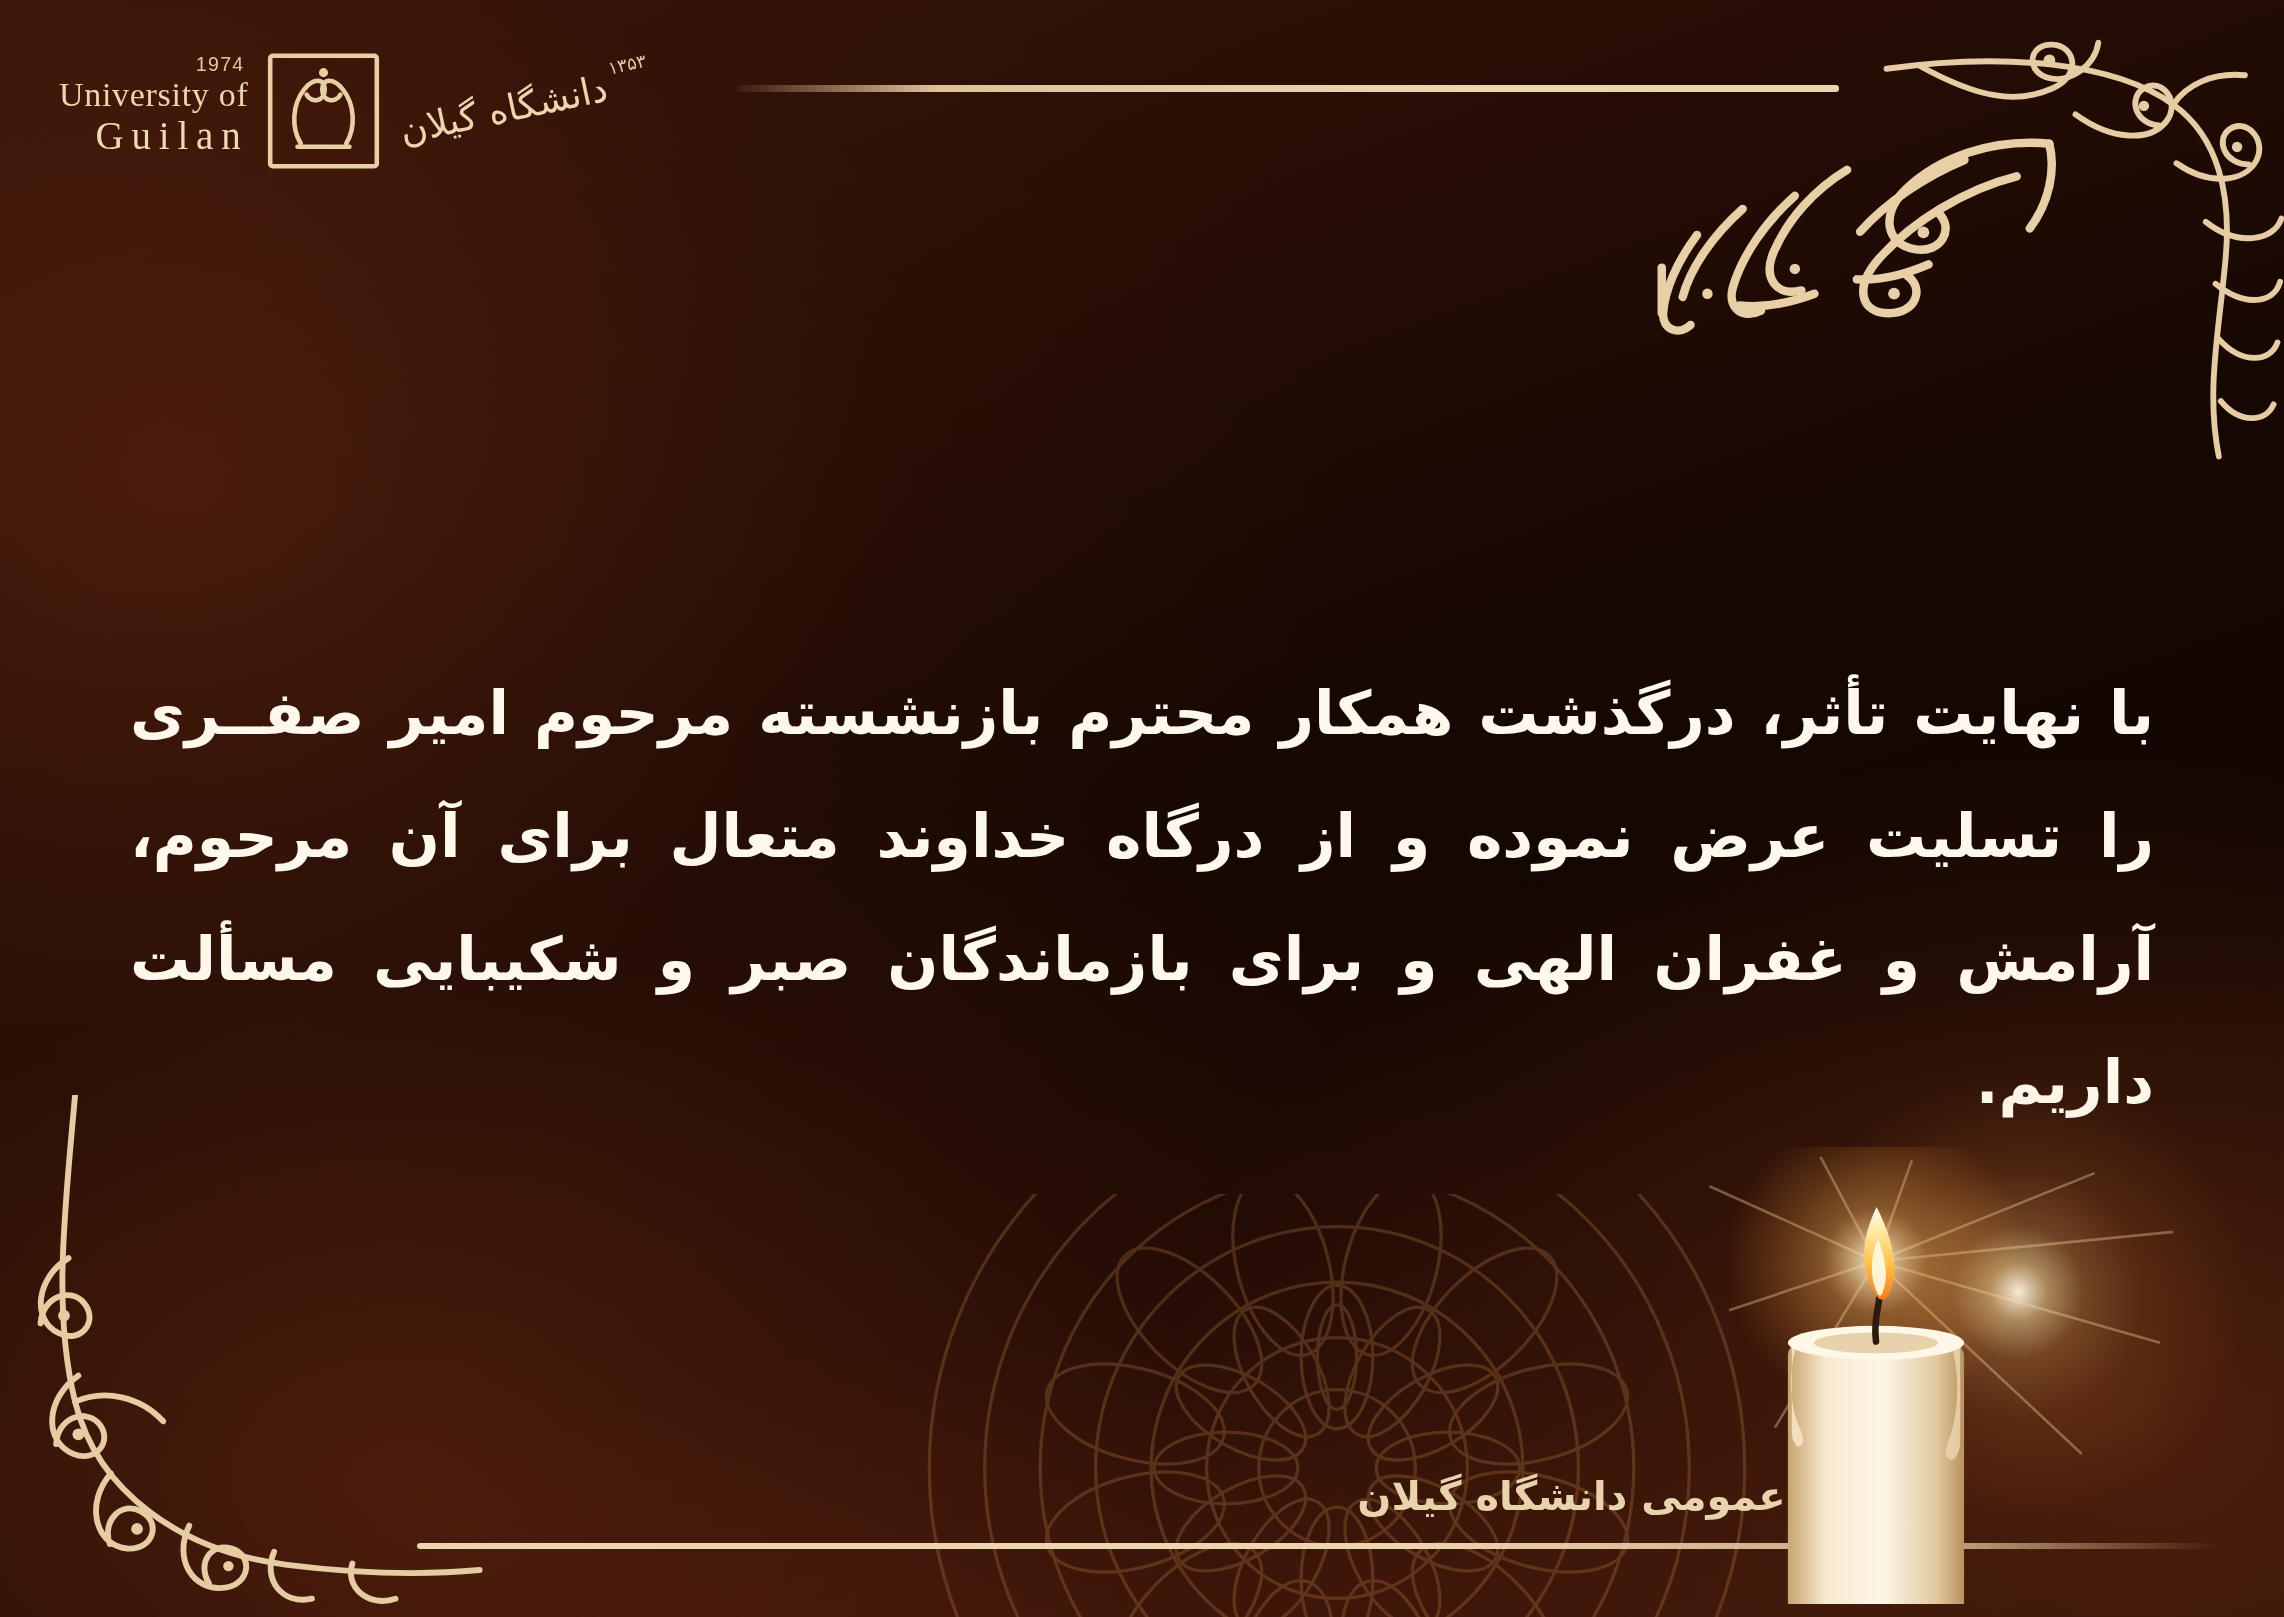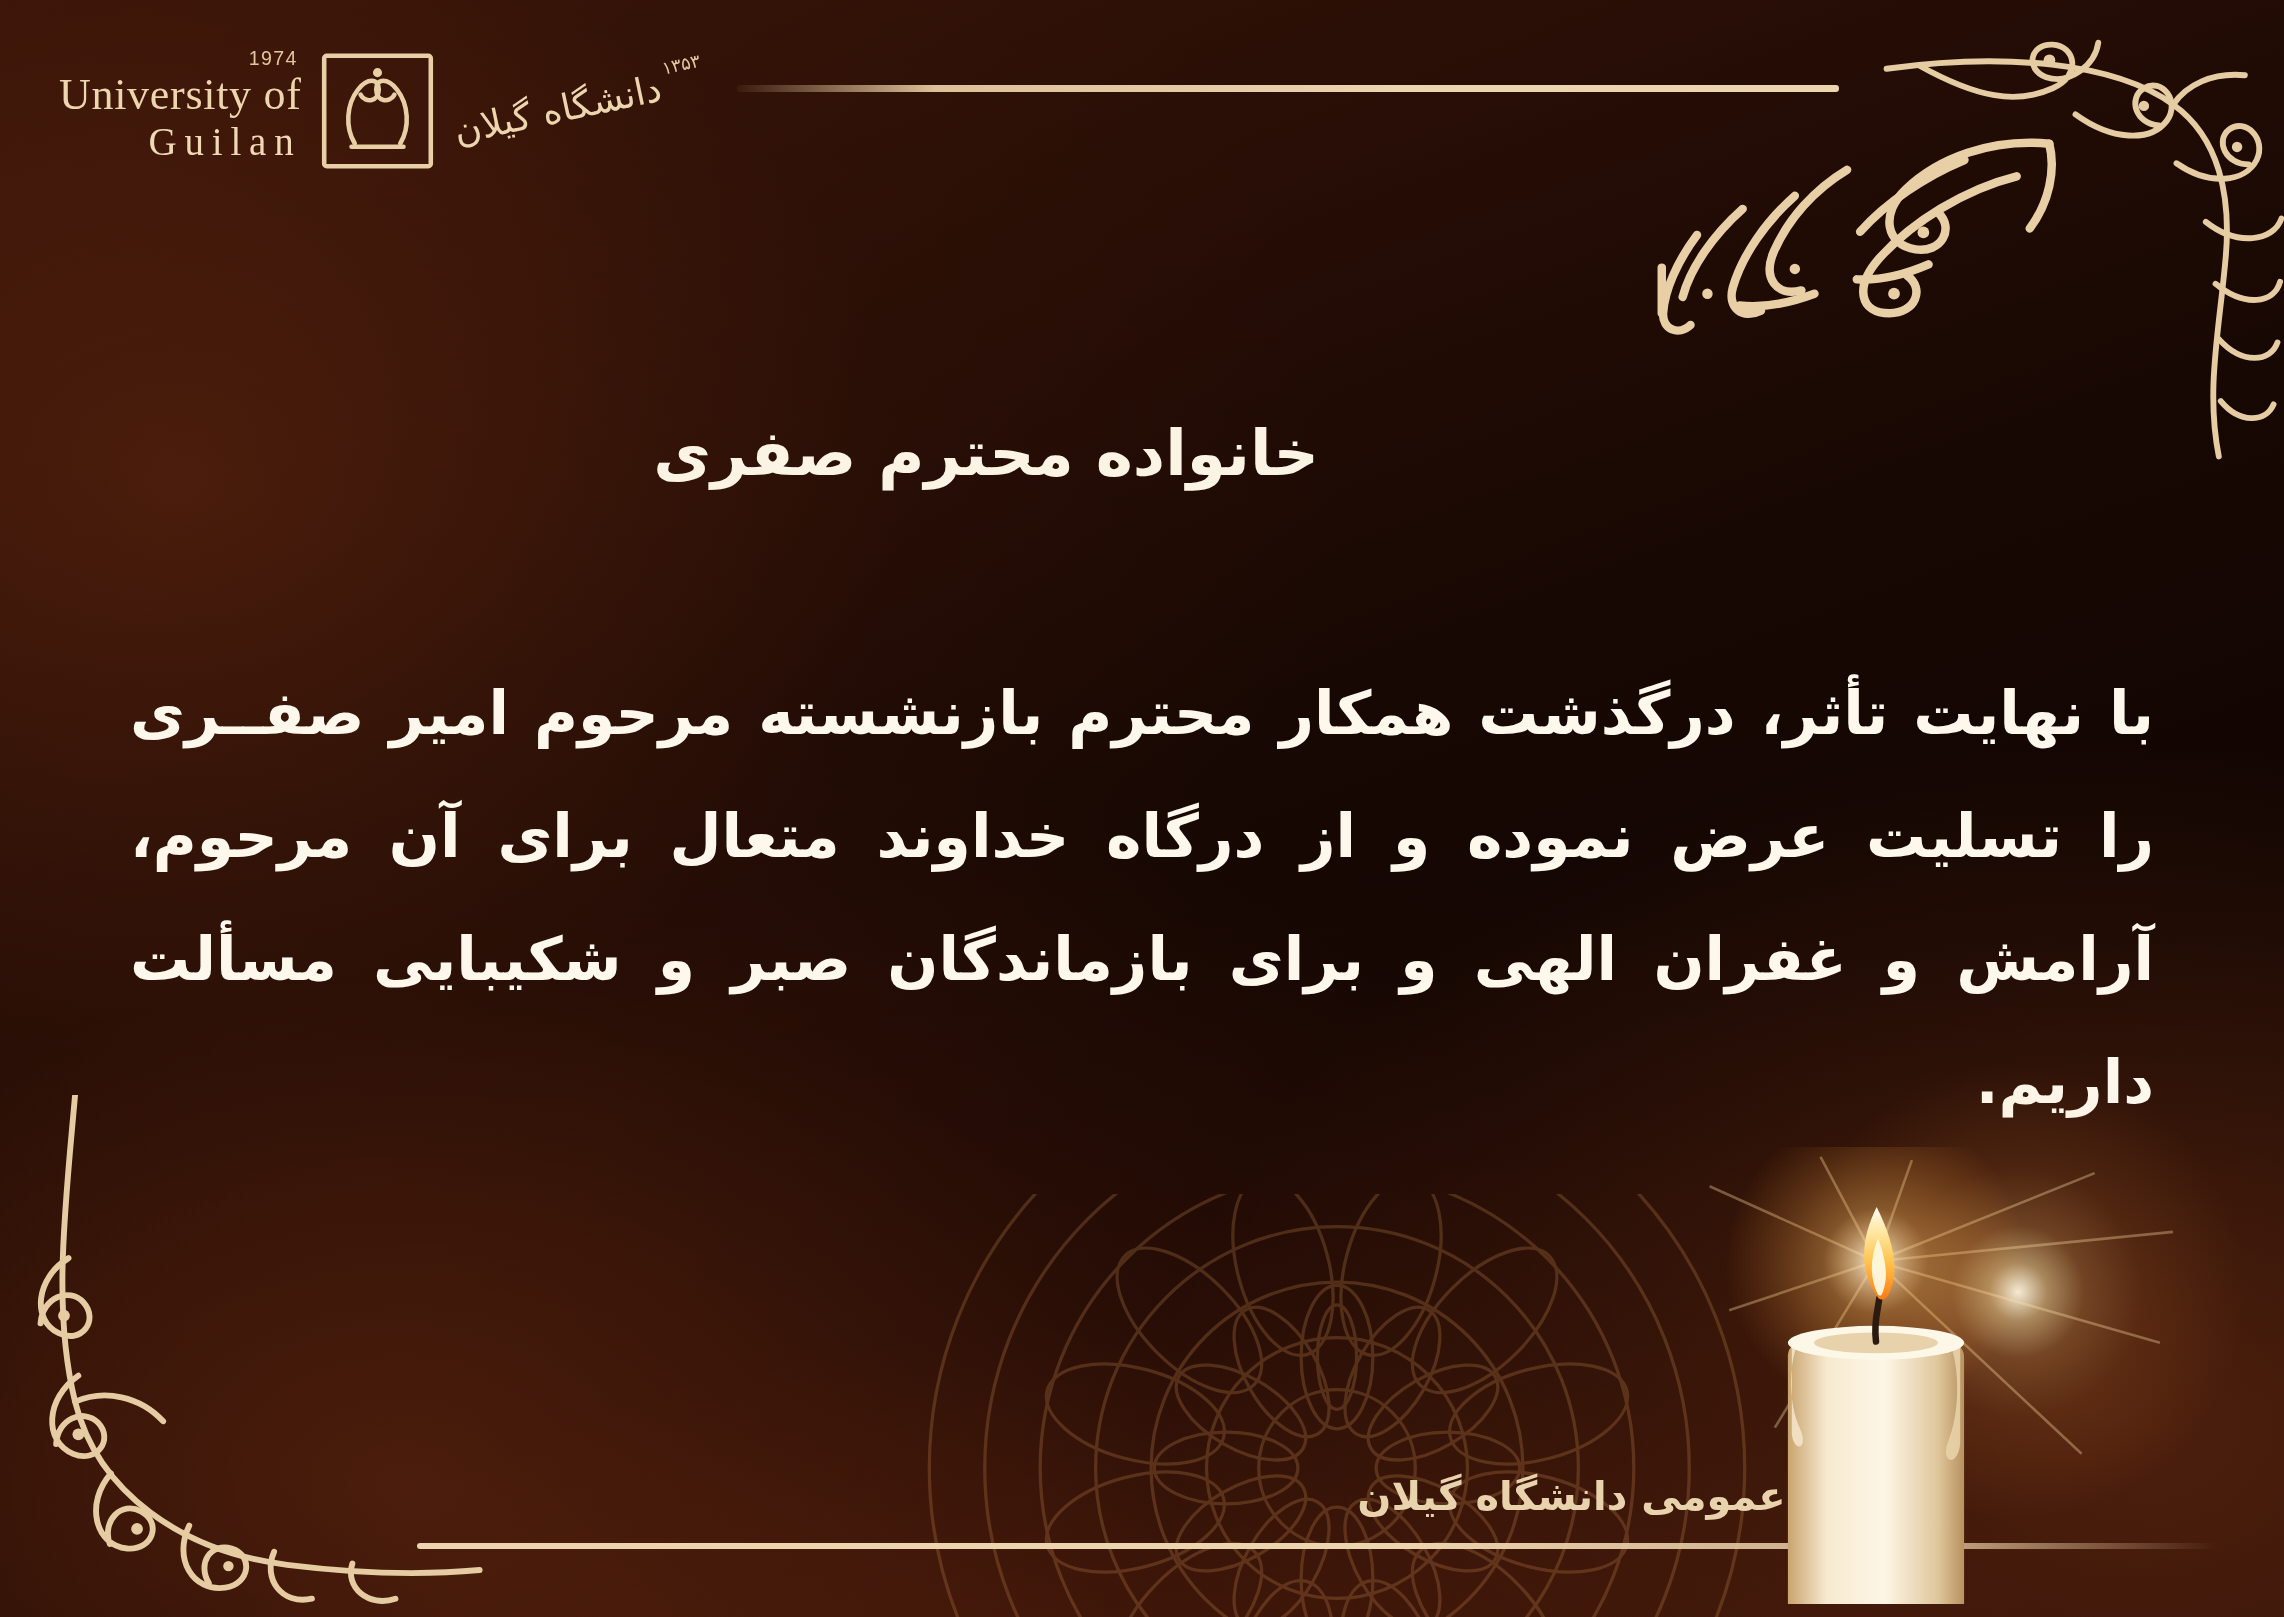--- a/index.html
+++ b/index.html
@@ -88,21 +88,21 @@
   .logo-year {
     position: absolute;
     right: 3.9px;
     top: -10.4px;
     font-size: 19.6px;
     letter-spacing: 1.3px;
     color: #e3c79d;
     font-family: "Liberation Sans", sans-serif;
   }
   .logo-univ {
-    font-size: 44px;
+    font-size: 34px;
     letter-spacing: 0.7px;
     color: #edd6ae;
   }
   .logo-name {
     font-size: 39px;
     font-weight: normal;
     letter-spacing: 7.8px;
     color: #f0dab5;
   }
   .logo-mark {
@@ -357,21 +357,20 @@
       <path d="M330 300 C 290 315, 250 322, 215 318"></path>
     </g>
     <g fill="#e8cfa6">
       <circle cx="497" cy="206" r="9"></circle>
       <circle cx="452" cy="300" r="9"></circle>
       <circle cx="300" cy="262" r="8"></circle>
       <circle cx="166" cy="300" r="8"></circle>
     </g>
   </svg>
 
-  <div class="addressee">خانواده محترم صفری</div>
 
   <div class="body-text">با نهایت تأثر، درگذشت همکار محترم بازنشسته مرحوم امیر صفــری را تسلیت عرض نموده و از درگاه خداوند متعال برای آن مرحوم، آرامش و غفران الهی و برای بازماندگان صبر و شکیبایی مسألت داریم.</div>
 
   <div class="signature">روابط عمومی دانشگاه گیلان</div>
 
   <div class="glow"></div>
 
   <svg class="candle-wrap" viewBox="0 0 760 720" xmlns="http://www.w3.org/2000/svg">
     <defs>
       <linearGradient id="waxGrad" x1="0" y1="0" x2="1" y2="0">

